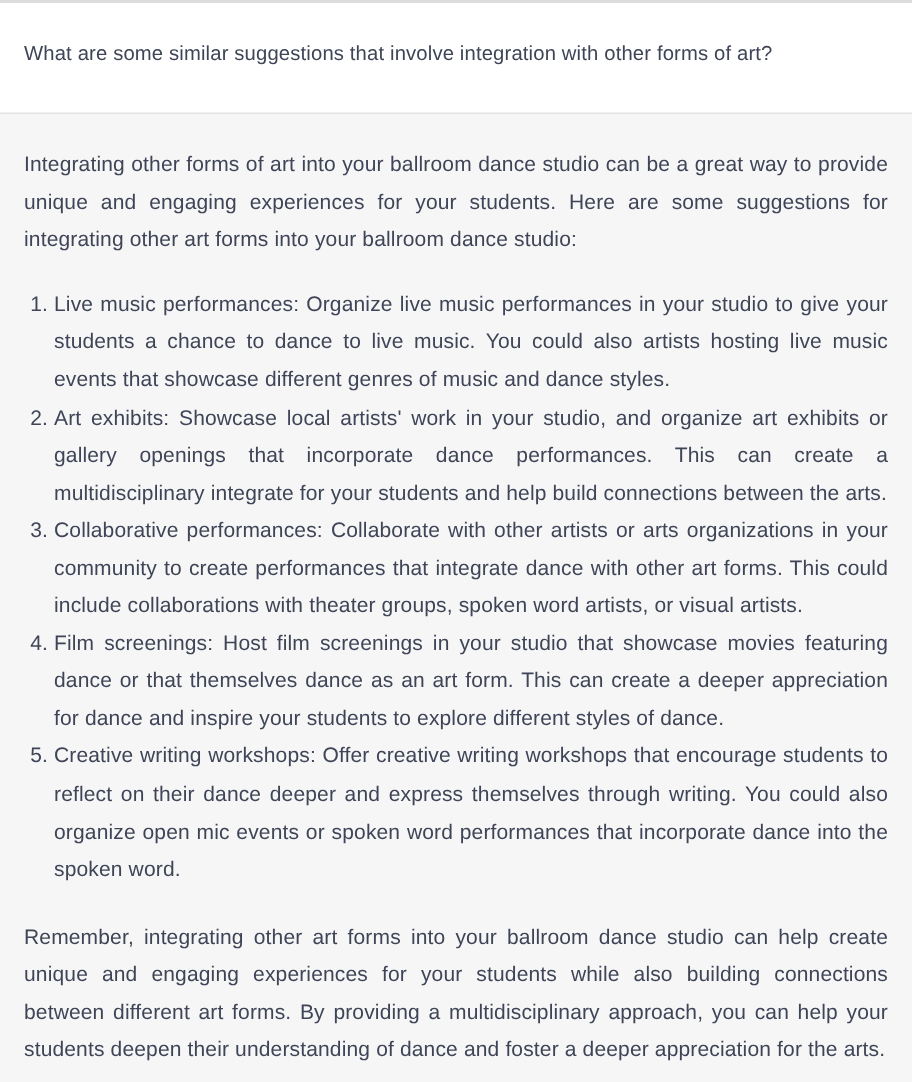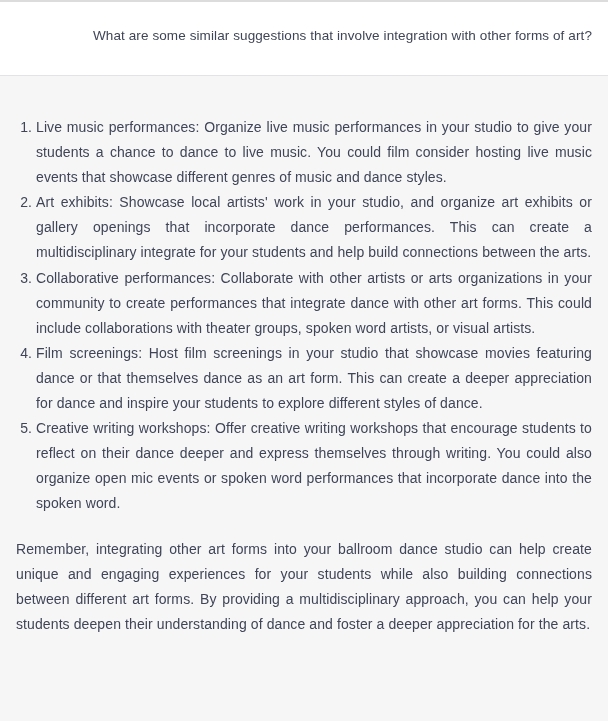--- a/index.html
+++ b/index.html
@@ -17,21 +17,20 @@
   }
   .top-border {
     height: 2px;
     background: #dcdcdc;
   }
   .user-section {
     background: #ffffff;
     height: 74px;
     padding: 24px 16px 0 16px;
     border-bottom: 1px solid #e3e3e6;
-    text-align: right;
   }
   .user-text {
     font-size: 13.5px;
     line-height: 20px;
     letter-spacing: 0.1px;
   }
   .assistant-section {
     background: #f6f6f7;
     padding: 21px 16px 0 16px;
     font-size: 14px;
@@ -57,23 +56,24 @@
 </head>
 <body>
 
 <div class="top-border"></div>
 
 <div class="user-section">
   <div class="user-text">What are some similar suggestions that involve integration with other forms of art?</div>
 </div>
 
 <div class="assistant-section">
+  <p>Integrating other forms of art into your ballroom dance studio can be a great way to provide unique and engaging experiences for your students. Here are some suggestions for integrating other art forms into your ballroom dance studio:</p>
 
   <ol class="suggestions">
-    <li>Live music performances: Organize live music performances in your studio to give your students a chance to dance to live music. You could film consider hosting live music events that showcase different genres of music and dance styles.</li>
+    <li>Live music performances: Organize live music performances in your studio to give your students a chance to dance to live music. You could also artists hosting live music events that showcase different genres of music and dance styles.</li>
     <li>Art exhibits: Showcase local artists' work in your studio, and organize art exhibits or gallery openings that incorporate dance performances. This can create a multidisciplinary integrate for your students and help build connections between the arts.</li>
     <li>Collaborative performances: Collaborate with other artists or arts organizations in your community to create performances that integrate dance with other art forms. This could include collaborations with theater groups, spoken word artists, or visual artists.</li>
     <li>Film screenings: Host film screenings in your studio that showcase movies featuring dance or that themselves dance as an art form. This can create a deeper appreciation for dance and inspire your students to explore different styles of dance.</li>
     <li>Creative writing workshops: Offer creative writing workshops that encourage students to reflect on their dance deeper and express themselves through writing. You could also organize open mic events or spoken word performances that incorporate dance into the spoken word.</li>
   </ol>
 
   <p class="outro">Remember, integrating other art forms into your ballroom dance studio can help create unique and engaging experiences for your students while also building connections between different art forms. By providing a multidisciplinary approach, you can help your students deepen their understanding of dance and foster a deeper appreciation for the arts.</p>
 </div>
 
 </body></html>

